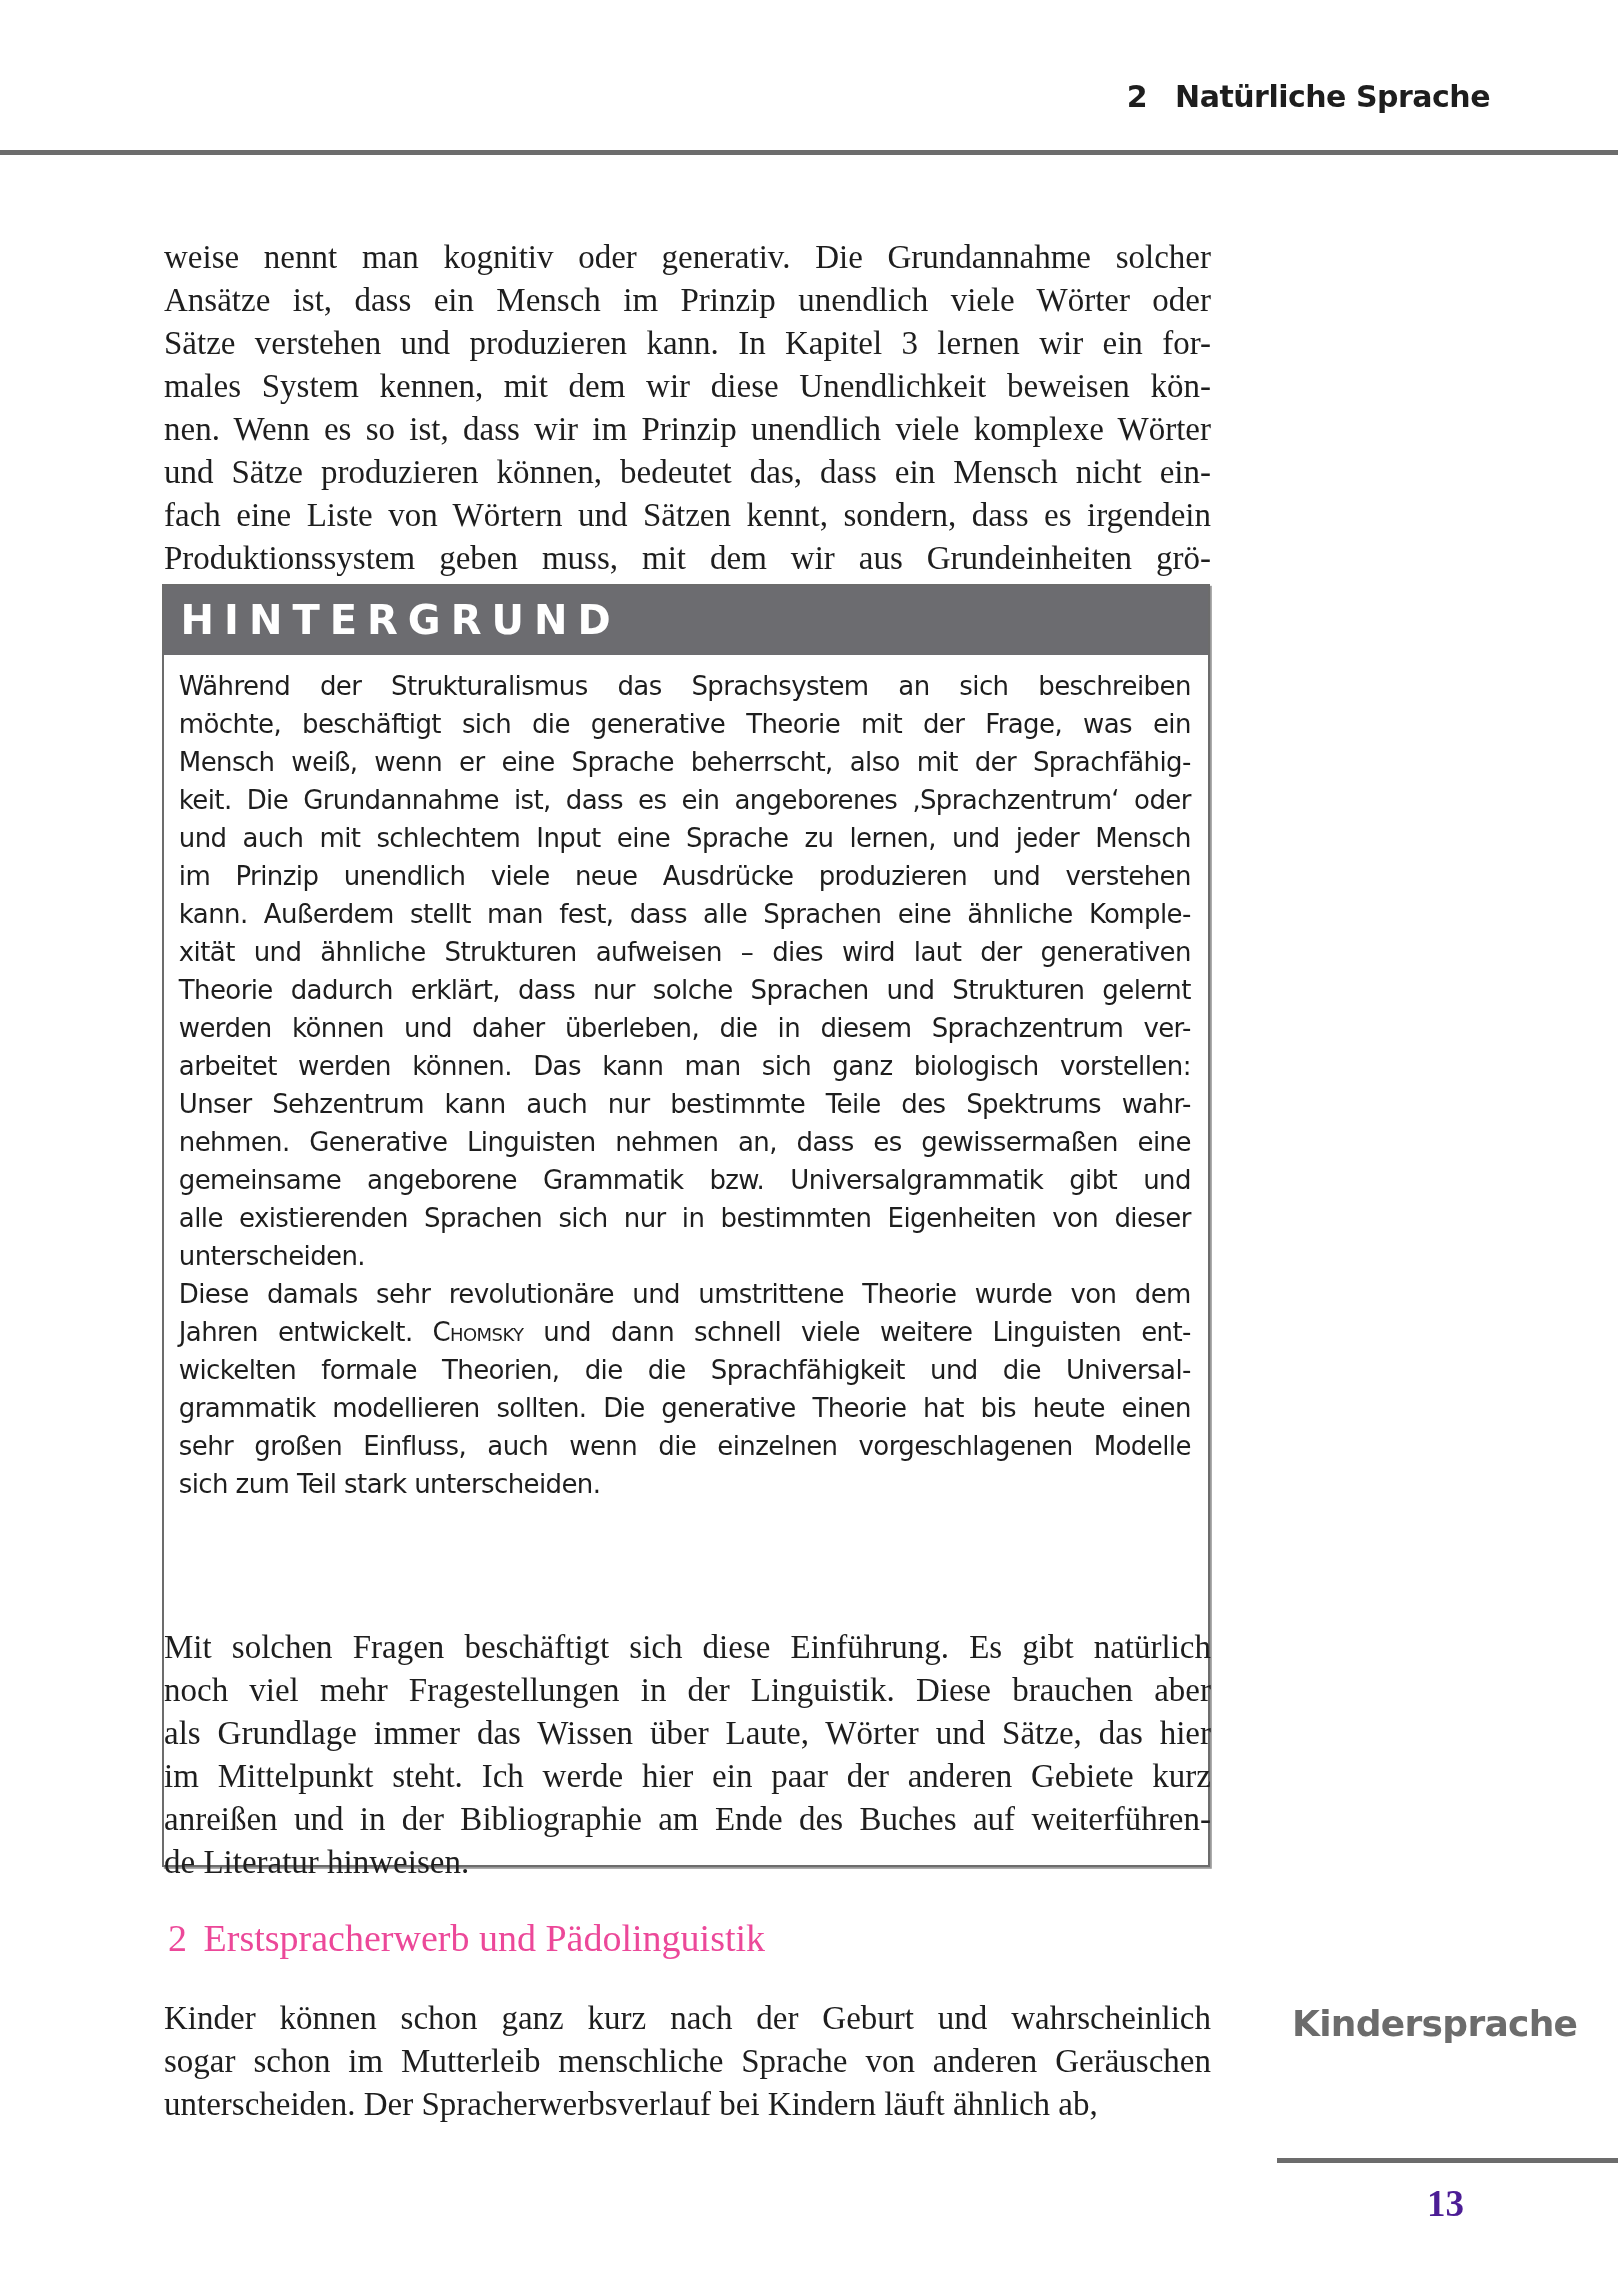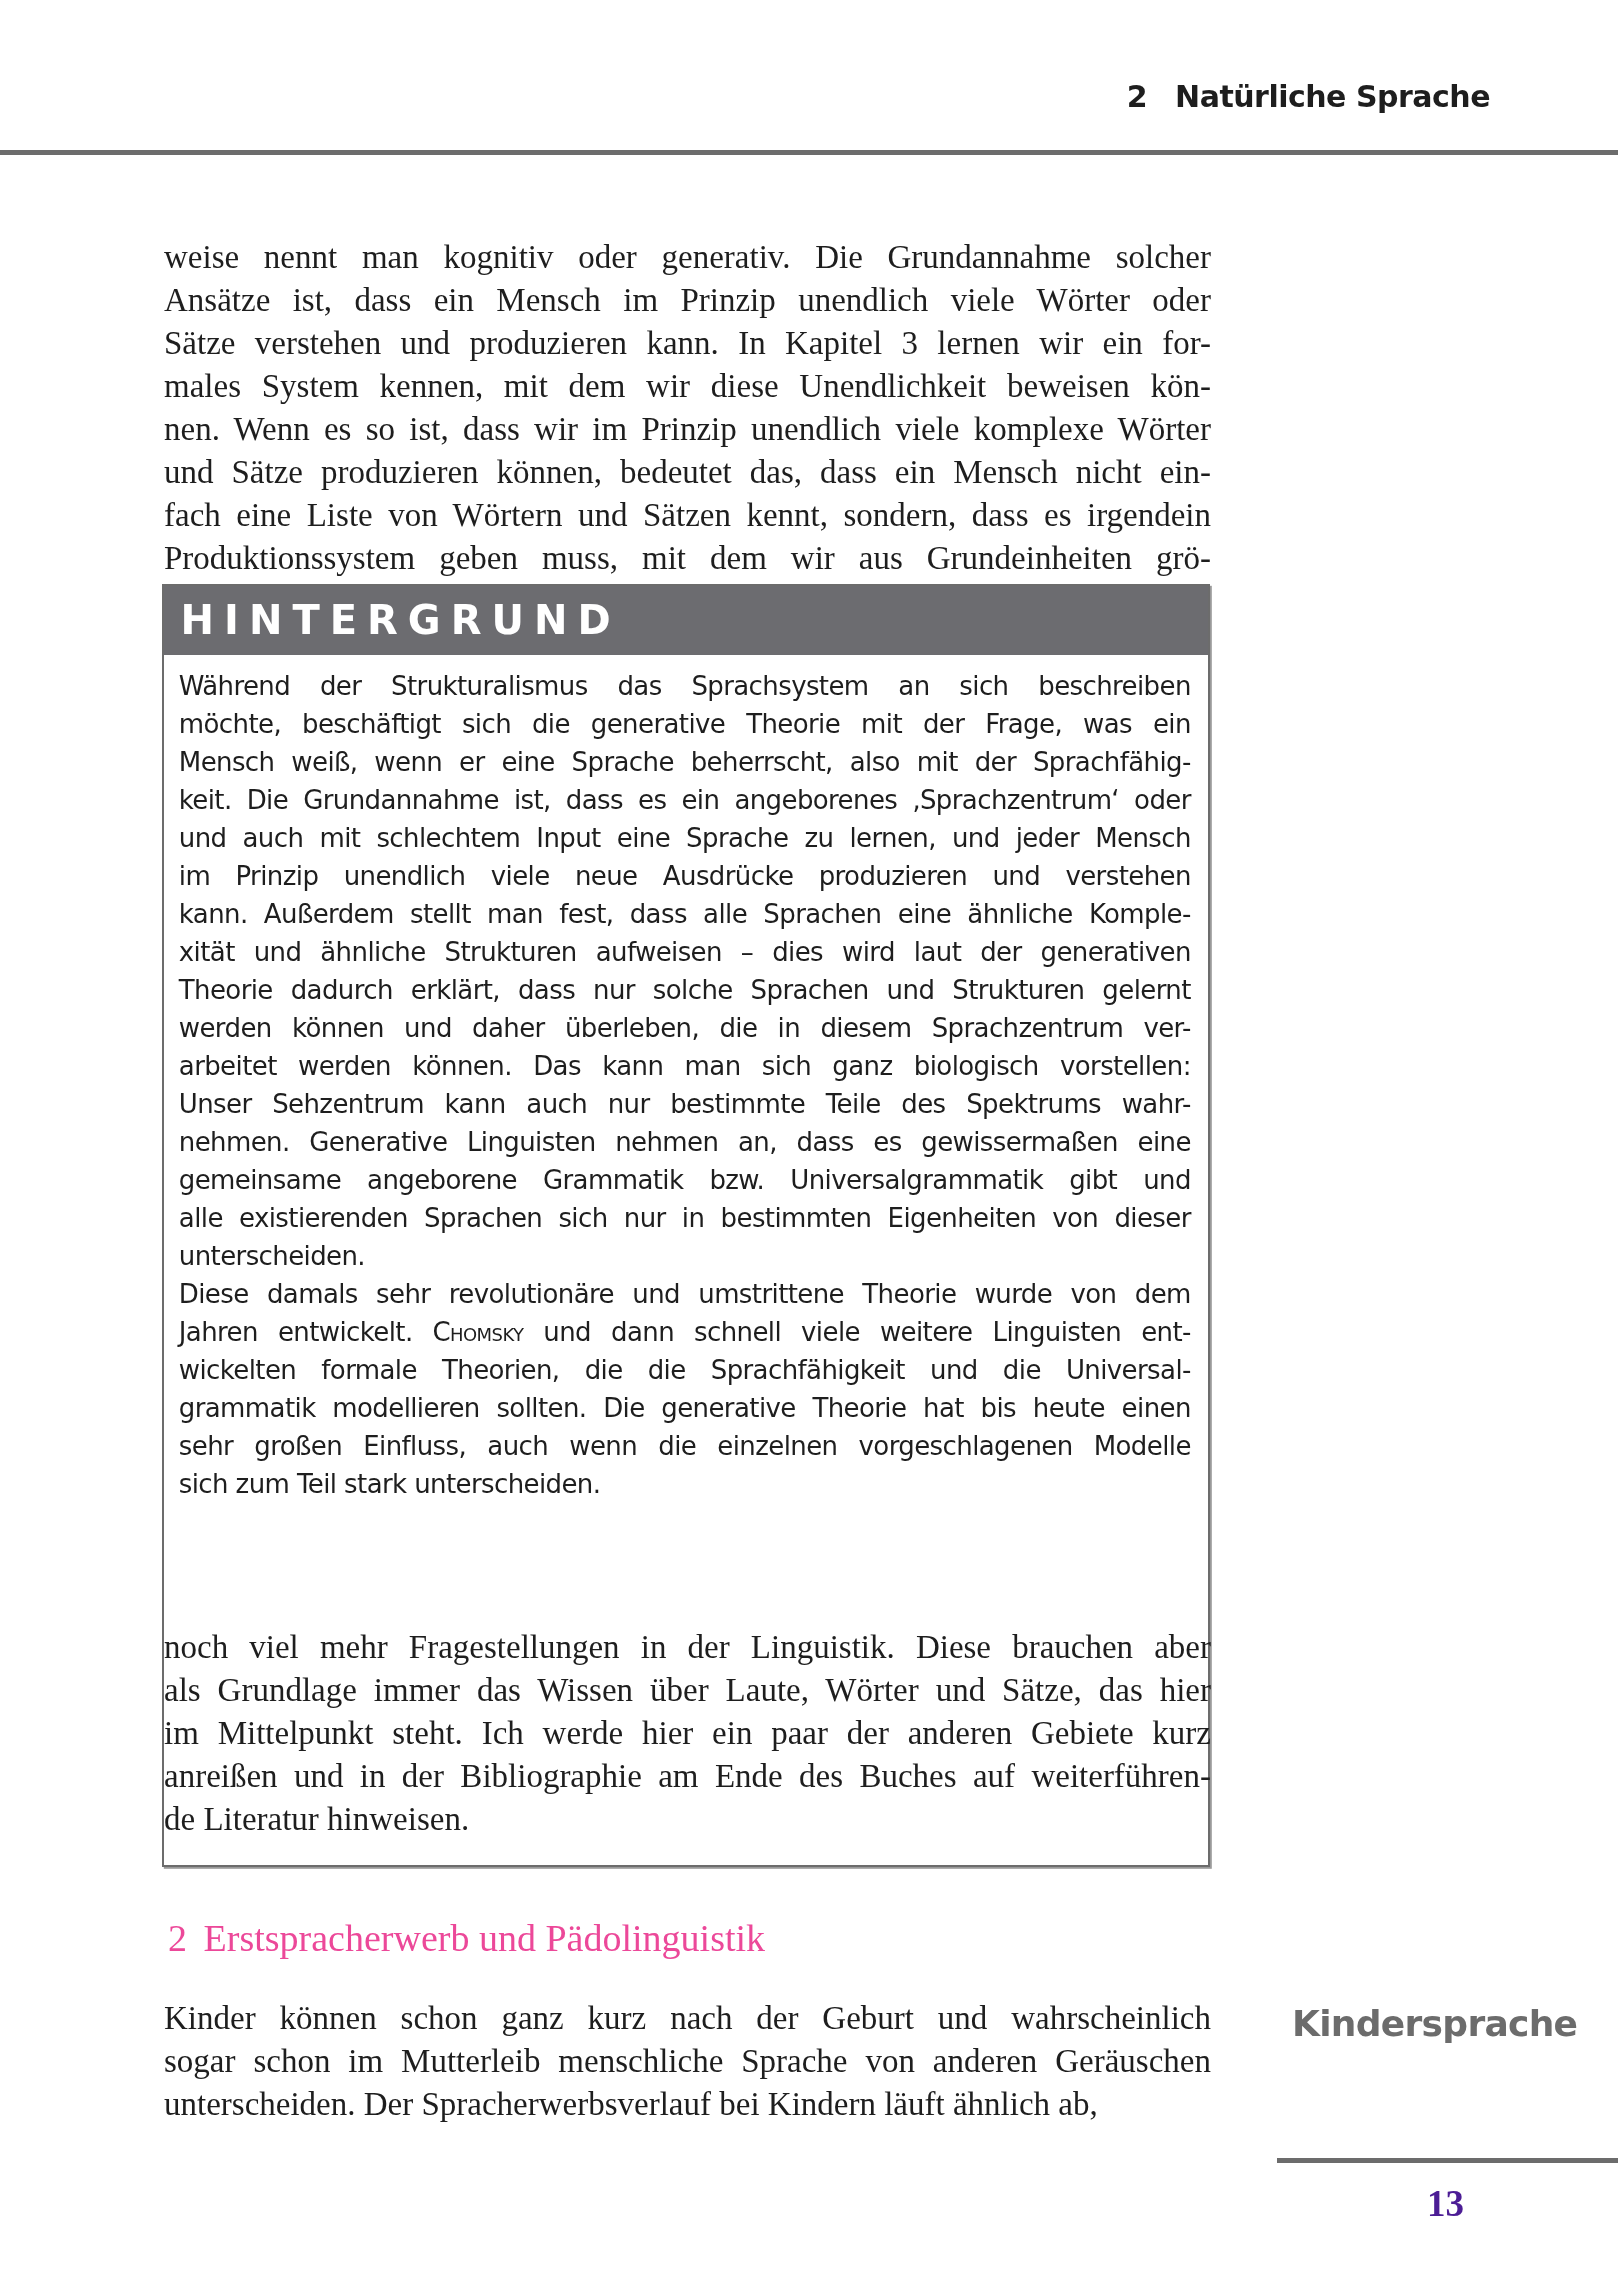--- a/index.html
+++ b/index.html
@@ -107,20 +107,21 @@
         <span class="ln"><span>Jahren entwickelt. </span><span class="sc">Chomsky</span><span> und dann schnell viele weitere Linguisten ent-</span></span>
         <span class="ln"><span>wickelten formale Theorien, die die Sprachfähigkeit und die Universal-</span></span>
         <span class="ln"><span>grammatik modellieren sollten. Die generative Theorie hat bis heute einen</span></span>
         <span class="ln"><span>sehr großen Einfluss, auch wenn die einzelnen vorgeschlagenen Modelle</span></span>
         <span class="ln last"><span>sich zum Teil stark unterscheiden.</span></span>
       </div>
   </div>
 </div>
 
 <div id="para2" class="serif">
+    <span class="ln">Mit solchen Fragen beschäftigt sich diese Einführung. Es gibt natürlich</span>
     <span class="ln">noch viel mehr Fragestellungen in der Linguistik. Diese brauchen aber</span>
     <span class="ln">als Grundlage immer das Wissen über Laute, Wörter und Sätze, das hier</span>
     <span class="ln">im Mittelpunkt steht. Ich werde hier ein paar der anderen Gebiete kurz</span>
     <span class="ln">anreißen und in der Bibliographie am Ende des Buches auf weiterführen-</span>
     <span class="ln last">de Literatur hinweisen.</span>
   </div>
 
 <h2 class="section-heading"><span class="num">2</span><span>Erstspracherwerb und Pädolinguistik</span></h2>
 
 <div id="para3" class="serif">

